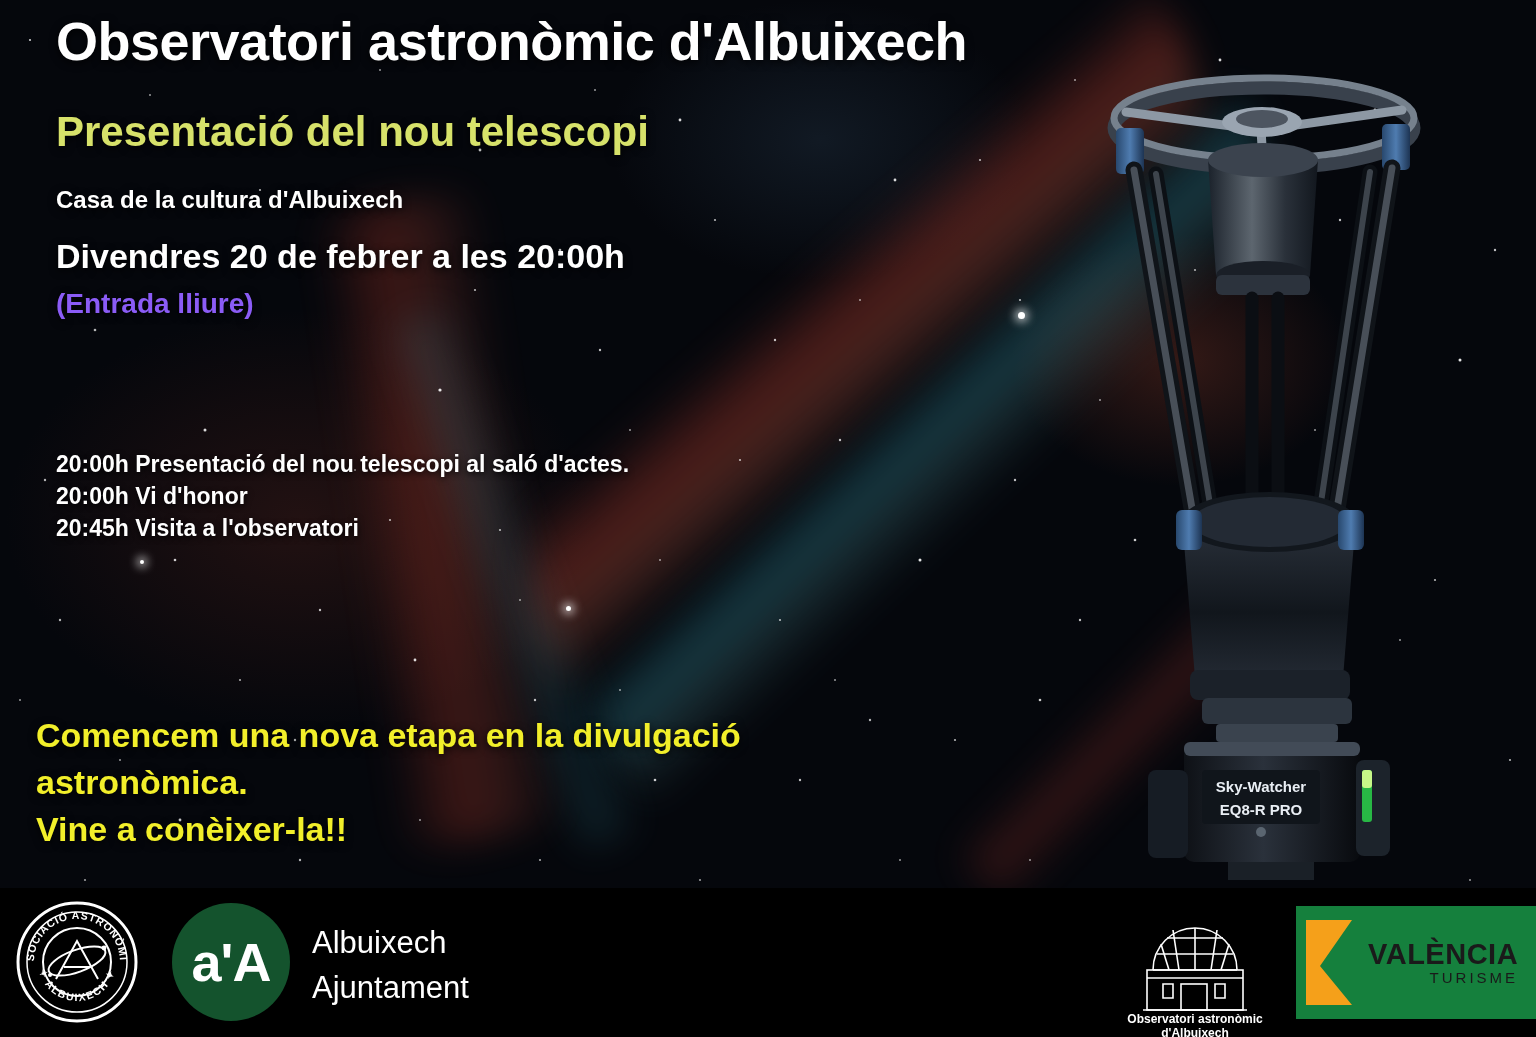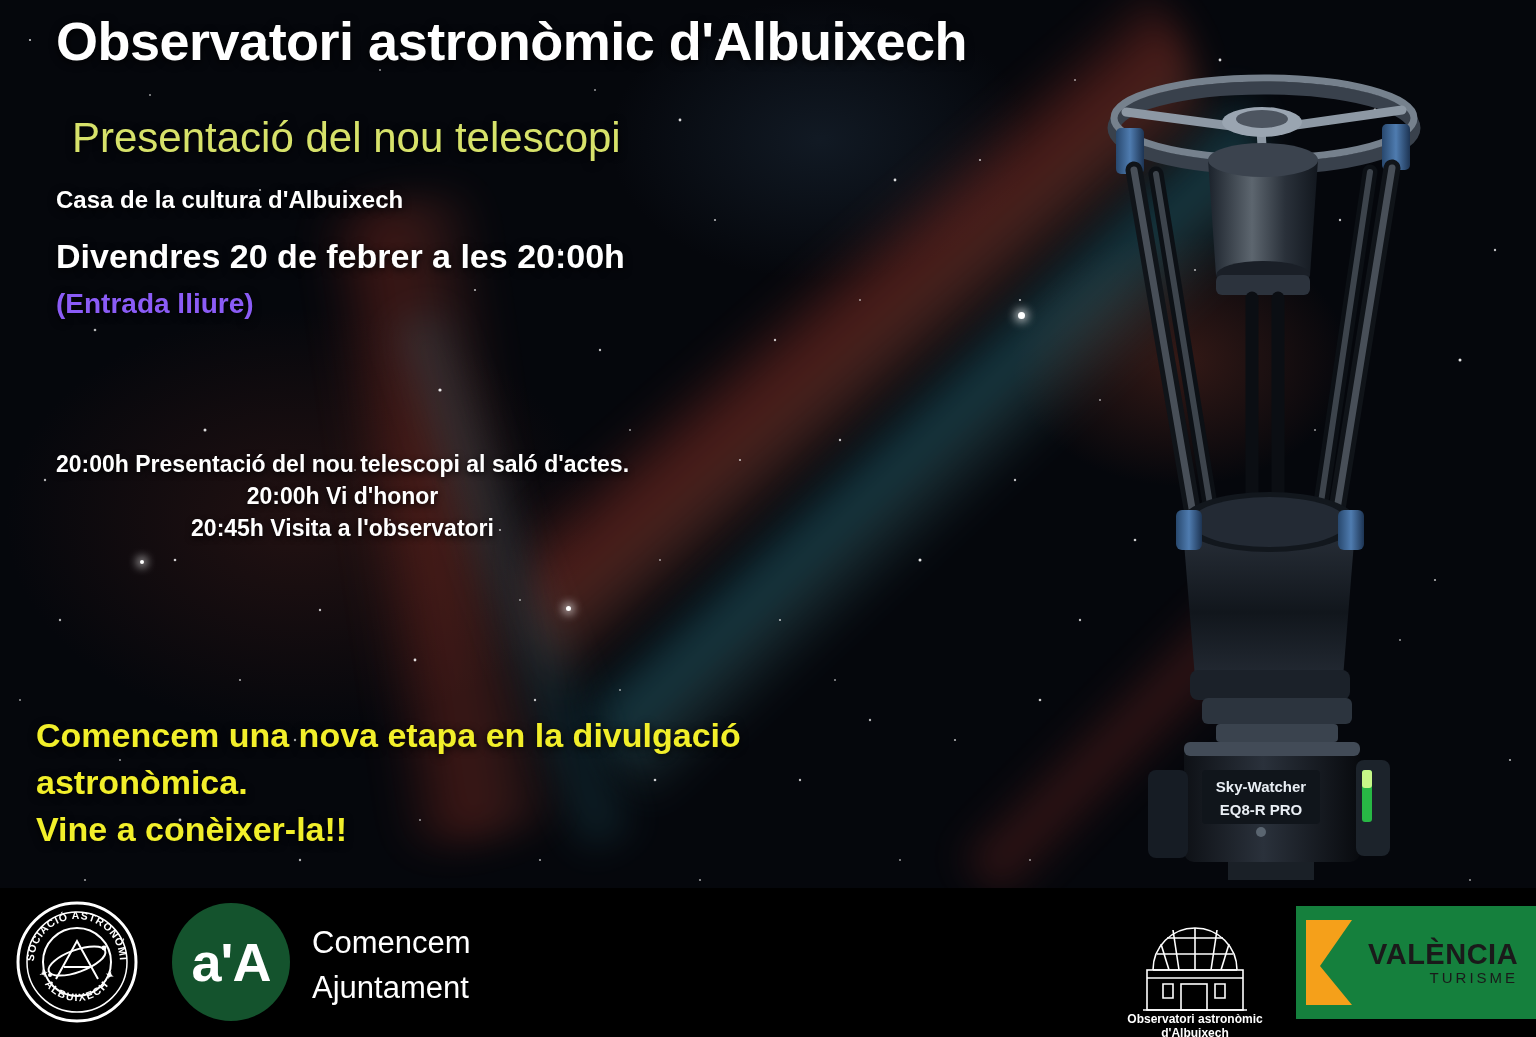--- a/index.html
+++ b/index.html
@@ -122,27 +122,26 @@
     color: #ffffff;
     font-size: 54px;
     font-weight: bold;
     letter-spacing: -0.5px;
     text-shadow: 0 2px 8px rgba(0,0,0,0.9);
     white-space: nowrap;
   }
   .subtitle {
     position: absolute;
     left: 56px;
-    top: 114px;
+    top: 108px;
     color: #d7e26a;
     font-size: 42px;
-    font-weight: normal;
+    font-weight: bold;
     text-shadow: 0 2px 8px rgba(0,0,0,0.9);
     white-space: nowrap;
-    margin-left: 16px;
   }
   .line-venue {
     position: absolute;
     left: 56px;
     top: 186px;
     color: #ffffff;
     font-size: 24px;
     font-weight: bold;
     text-shadow: 0 2px 8px rgba(0,0,0,0.9);
     white-space: nowrap;
@@ -171,21 +170,21 @@
   .schedule {
     position: absolute;
     left: 56px;
     top: 448px;
     color: #ffffff;
     font-size: 23px;
     font-weight: bold;
     line-height: 32px;
     text-shadow: 0 2px 6px rgba(0,0,0,0.9);
   }
-  .schedule div { white-space: nowrap; text-align: center; }
+  .schedule div { white-space: nowrap; }
 
   .closing {
     position: absolute;
     left: 36px;
     top: 712px;
     color: #f2ef2a;
     font-size: 34px;
     font-weight: bold;
     line-height: 47px;
     text-shadow: 0 2px 8px rgba(0,0,0,0.9);
@@ -524,21 +523,21 @@
         <path d="M40 78 L61 40 L82 78"></path>
         <path d="M48 66 L74 66"></path>
         <ellipse cx="61" cy="60" rx="30" ry="11" transform="rotate(-20 61 60)"></ellipse>
       </g>
       <circle cx="88" cy="47" r="2.4" fill="#ffffff"></circle>
       <circle cx="34" cy="74" r="2" fill="#ffffff"></circle>
     </svg>
 
     <div class="aa-logo">a'A</div>
     <div class="aa-text">
-      <div>Comencem</div>
+      <div>Albuixech</div>
       <div>Ajuntament</div>
     </div>
 
     <svg class="obs-logo" viewBox="0 0 200 135">
       <g stroke="#ffffff" stroke-width="1.6" fill="none">
         <path d="M58 72 A42 42 0 0 1 142 72"></path>
         <path d="M58 72 L142 72"></path>
         <path d="M100 30 L100 72"></path>
         <path d="M72 40 L128 40"></path>
         <path d="M62 56 L138 56"></path>

